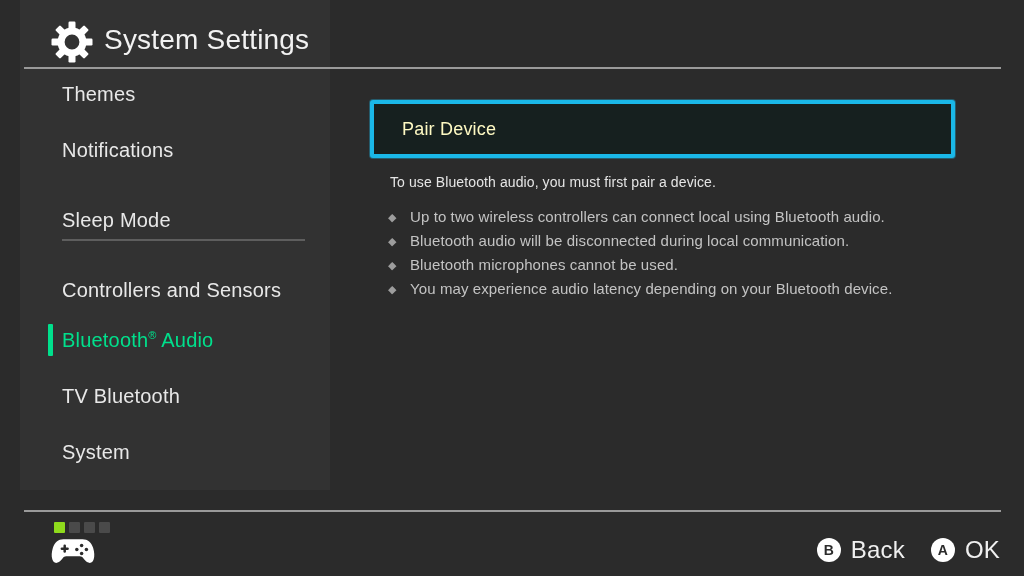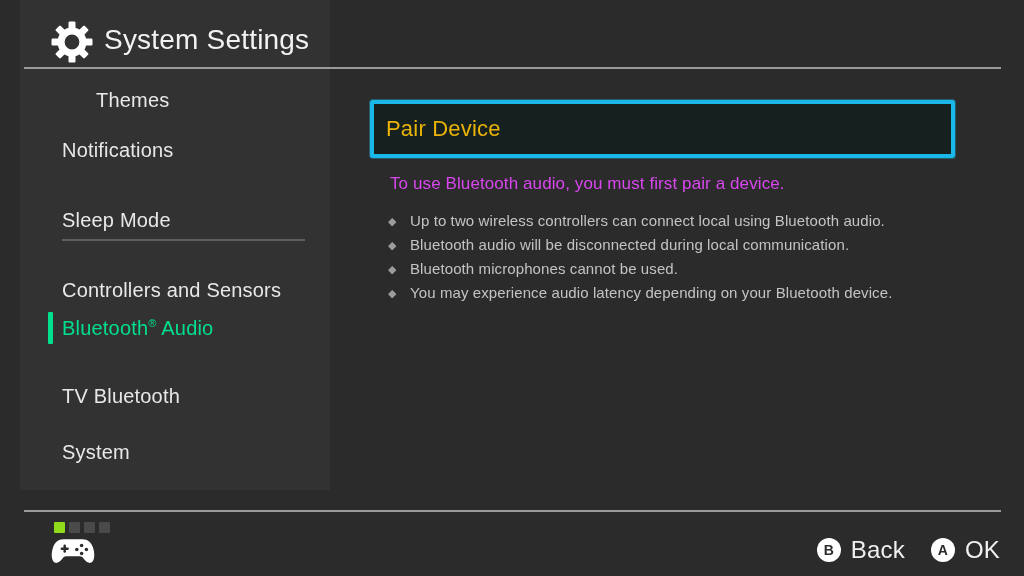--- a/index.html
+++ b/index.html
@@ -98,30 +98,30 @@
     position:relative;
     width:585px; height:58px;
     background:#16201f;
     border:4px solid #1ab8e8;
     border-radius:3px;
     display:flex;
     align-items:center;
     box-shadow:0 0 0 1px rgba(26,184,232,0.35);
   }
   .pair-button .pair-label {
-    margin-left:12px;
-    font-size:22px;
-    color:#eab308;
+    margin-left:28px;
+    font-size:18px;
+    color:#fef9c3;
     letter-spacing:0.2px;
   }
   .content-subtitle {
     margin-top:16px;
     margin-left:20px;
-    font-size:17px;
-    color:#d946ef;
+    font-size:14px;
+    color:#e5e5e5;
     letter-spacing:0.1px;
   }
   .notes {
     margin-top:18px;
     margin-left:18px;
     list-style:none;
   }
   .notes li {
     position:relative;
     padding-left:22px;
@@ -223,39 +223,39 @@
           <path d="M22 7.5 A14.5 14.5 0 1 0 22 36.5 A14.5 14.5 0 1 0 22 7.5 Z M22 14.6 A7.4 7.4 0 1 1 22 29.4 A7.4 7.4 0 1 1 22 14.6 Z" fill-rule="evenodd"></path>
         </g>
       </svg>
     </span>
     <div class="app-title">System Settings</div>
   </div>
   <div class="top-divider"></div>
 
   <nav class="sidebar">
 
-    <div class="nav-item" style="top:12px;margin-left:34px;">
+    <div class="nav-item" style="top:6px;">
       <span class="nav-label">Themes</span>
     </div>
 
     <div class="nav-item" style="top:62px;">
       <span class="nav-label">Notifications</span>
     </div>
 
     <div class="nav-item" style="top:132px;">
       <span class="nav-label">Sleep Mode</span>
     </div>
 
     <div class="nav-divider"></div>
 
     <div class="nav-item" style="top:202px;">
       <span class="nav-label">Controllers and Sensors</span>
     </div>
 
-    <div class="nav-item active" style="top:240px;text-align:center;">
+    <div class="nav-item active" style="top:252px;text-align:center;">
       <span class="accent-bar"></span>
       <span class="nav-label">Bluetooth<sup>®</sup> Audio</span>
     </div>
 
     <div class="nav-item" style="top:308px;">
       <span class="nav-label">TV Bluetooth</span>
     </div>
 
     <div class="nav-item" style="top:364px;">
       <span class="nav-label">System</span>

